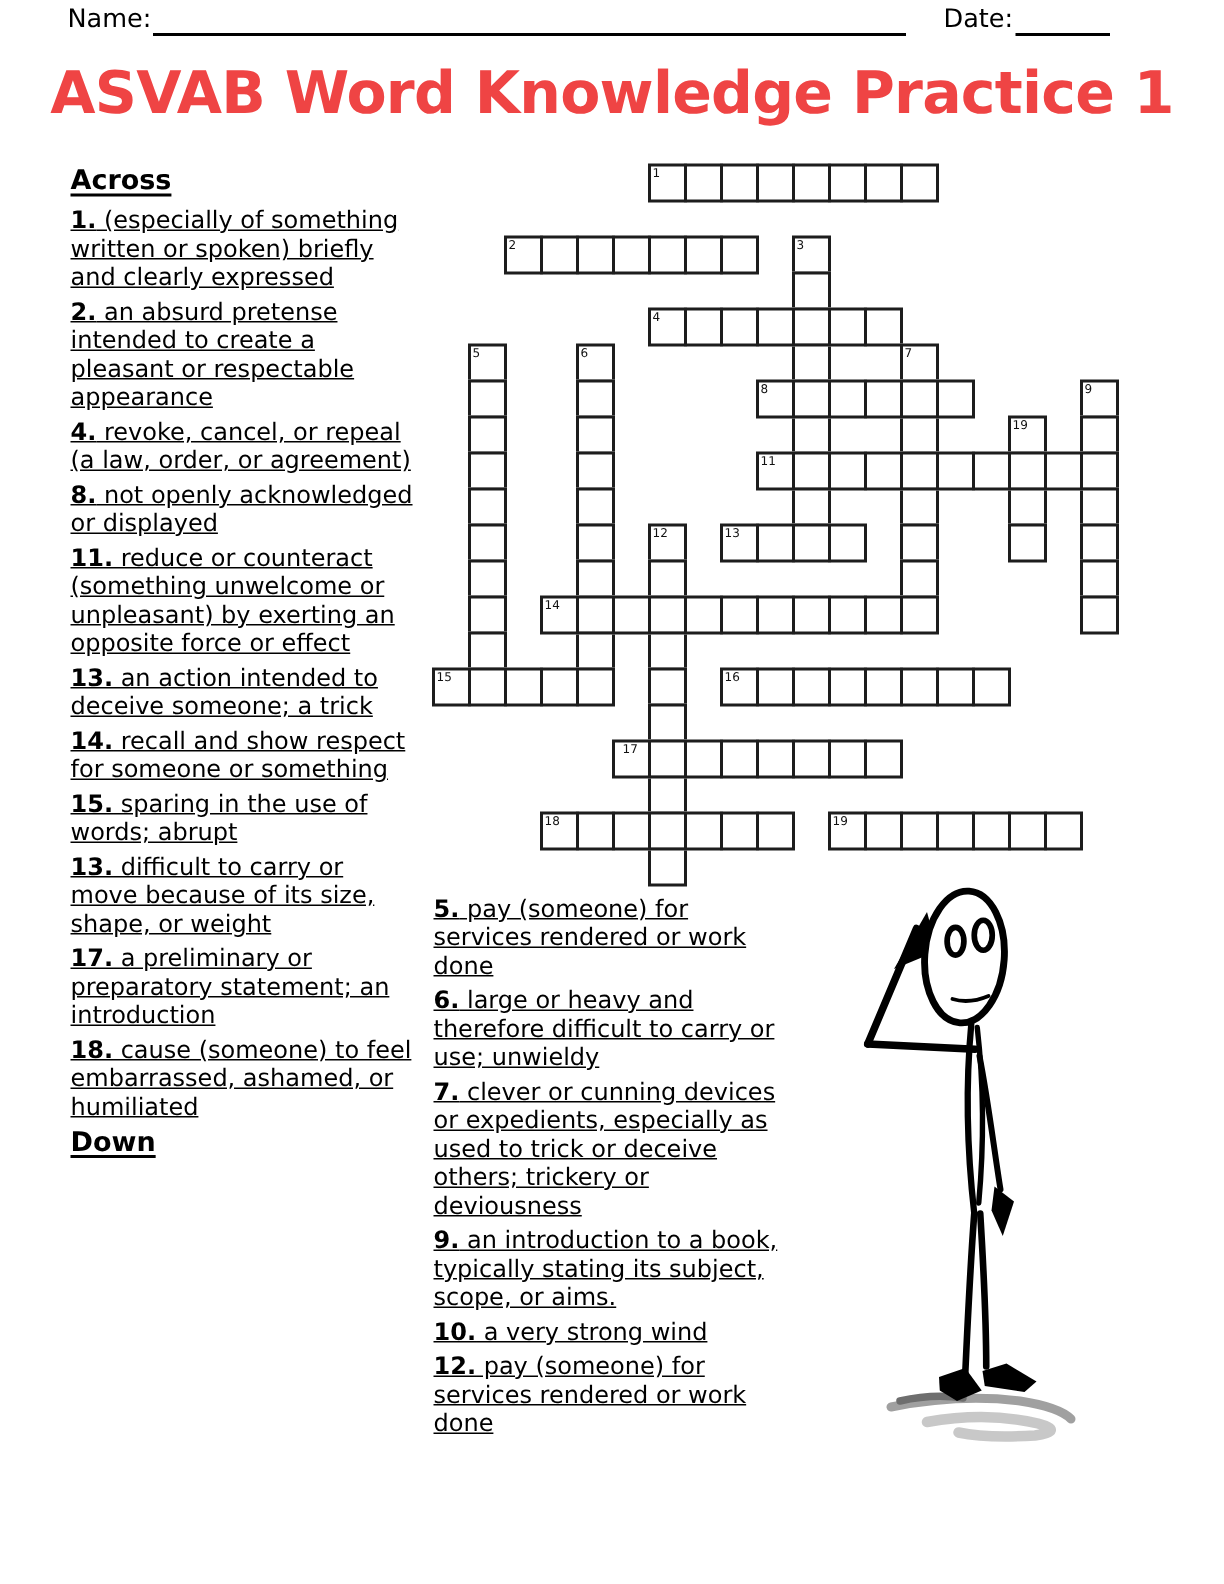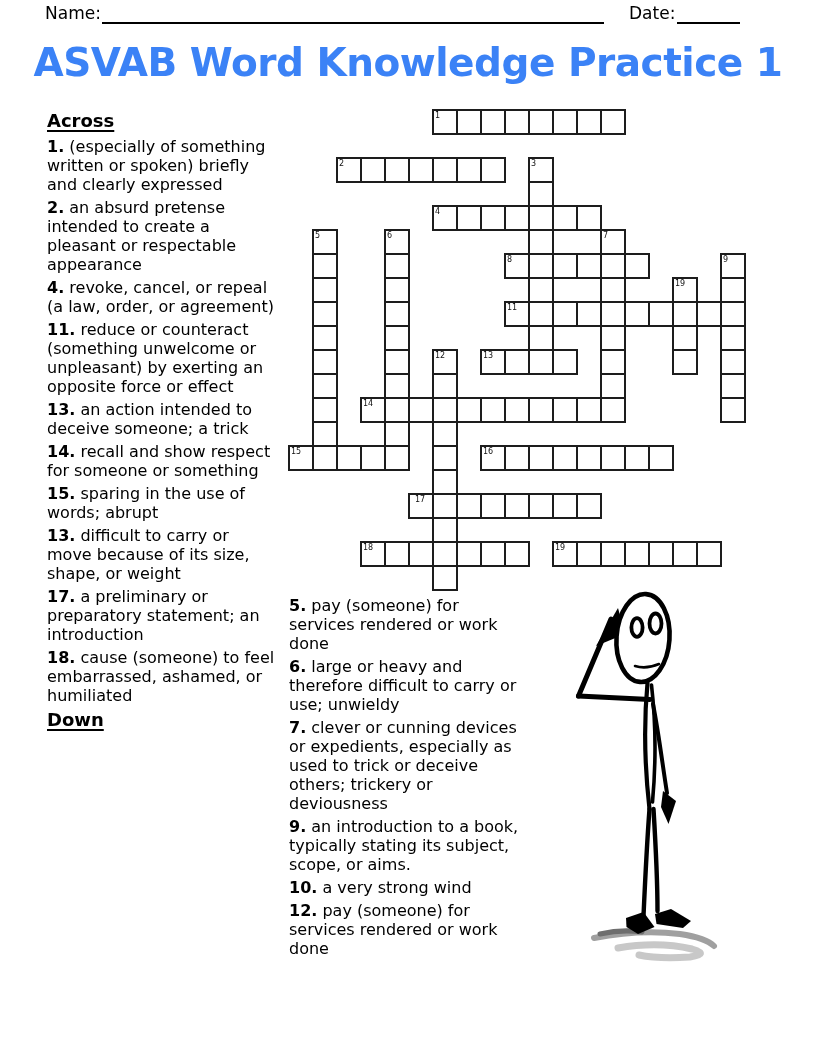--- a/index.html
+++ b/index.html
@@ -6,29 +6,29 @@
   .page{
     position:relative;width:816px;height:1056px;background:#fff;overflow:hidden;
     font-family:"DejaVu Sans","Liberation Sans",sans-serif;color:#000;
   }
   
   .hlabel{position:absolute;top:3px;font-size:17px;}
   .hline{position:absolute;top:4px;height:18px;border-bottom:2px solid #000;}
   
   .title{
     position:absolute;top:40px;left:0;width:816px;margin:0;
-    text-align:center;font-size:39px;font-weight:600;letter-spacing:-0.5px;color:#3b82f6;
+    text-align:center;font-size:39px;font-weight:600;letter-spacing:-0.5px;color:#ef4444;
   }
   
   .col{position:absolute;}
   .col-left{left:47px;top:110px;width:229px;}
   .col-mid{left:289px;top:596px;width:240px;}
   .heading{font-size:18px;font-weight:bold;margin:0 0 6px 0;
     text-decoration:underline;text-decoration-thickness:2px;text-underline-offset:3px;}
-  .clue{margin:0 0 4px 0;font-size:16px;line-height:19px;}
+  .clue{margin:0 0 4px 0;font-size:16px;line-height:19px;text-decoration:underline;}
   .clue .cnum{font-weight:bold;}
   
   .grid{position:absolute;left:289px;top:110px;width:457px;height:481px;}
   .cell{
     position:absolute;width:26px;height:26px;box-sizing:border-box;
     background:#fff;border:2px solid #1d1d1d;
   }
   .cellnum{
     position:absolute;z-index:2;font-size:8px;line-height:9px;color:#111;
     font-family:"DejaVu Sans","Liberation Sans",sans-serif;
@@ -47,20 +47,21 @@
   <div class="hline" style="left:677px;width:63px"></div>
 
   <h1 class="title">ASVAB Word Knowledge Practice 1</h1>
 
   <div class="col col-left">
     <div class="heading">Across</div>
     <div id="across-clues">
         <p class="clue"><b class="cnum">1.</b> (especially of something written or spoken) briefly and clearly expressed</p>
         <p class="clue"><b class="cnum">2.</b> an absurd pretense intended to create a pleasant or respectable appearance</p>
         <p class="clue"><b class="cnum">4.</b> revoke, cancel, or repeal (a law, order, or agreement)</p>
+        <p class="clue"><b class="cnum">8.</b> not openly acknowledged or displayed</p>
         <p class="clue"><b class="cnum">11.</b> reduce or counteract (something unwelcome or unpleasant) by exerting an opposite force or effect</p>
         <p class="clue"><b class="cnum">13.</b> an action intended to deceive someone; a trick</p>
         <p class="clue"><b class="cnum">14.</b> recall and show respect for someone or something</p>
         <p class="clue"><b class="cnum">15.</b> sparing in the use of words; abrupt</p>
         <p class="clue"><b class="cnum">13.</b> difficult to carry or move because of its size, shape, or weight</p>
         <p class="clue"><b class="cnum">17.</b> a preliminary or preparatory statement; an introduction</p>
         <p class="clue"><b class="cnum">18.</b> cause (someone) to feel embarrassed, ashamed, or humiliated</p>
       </div>
     <div class="heading">Down</div>
   </div>

